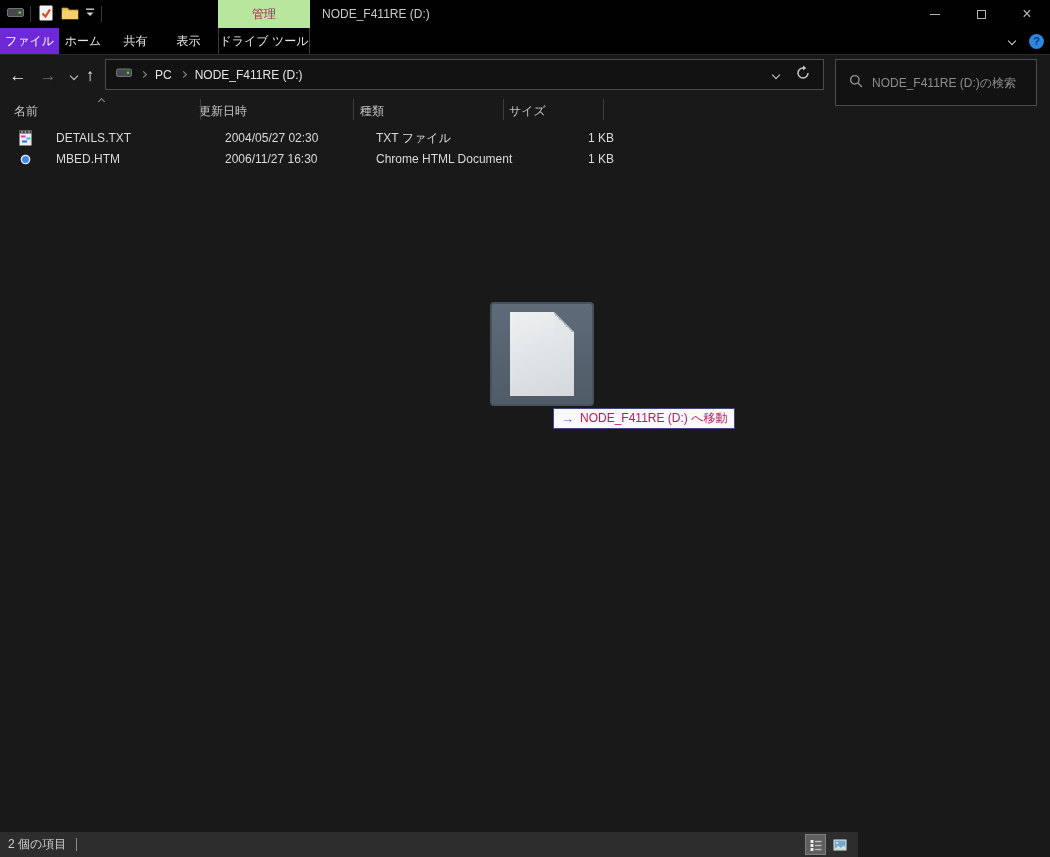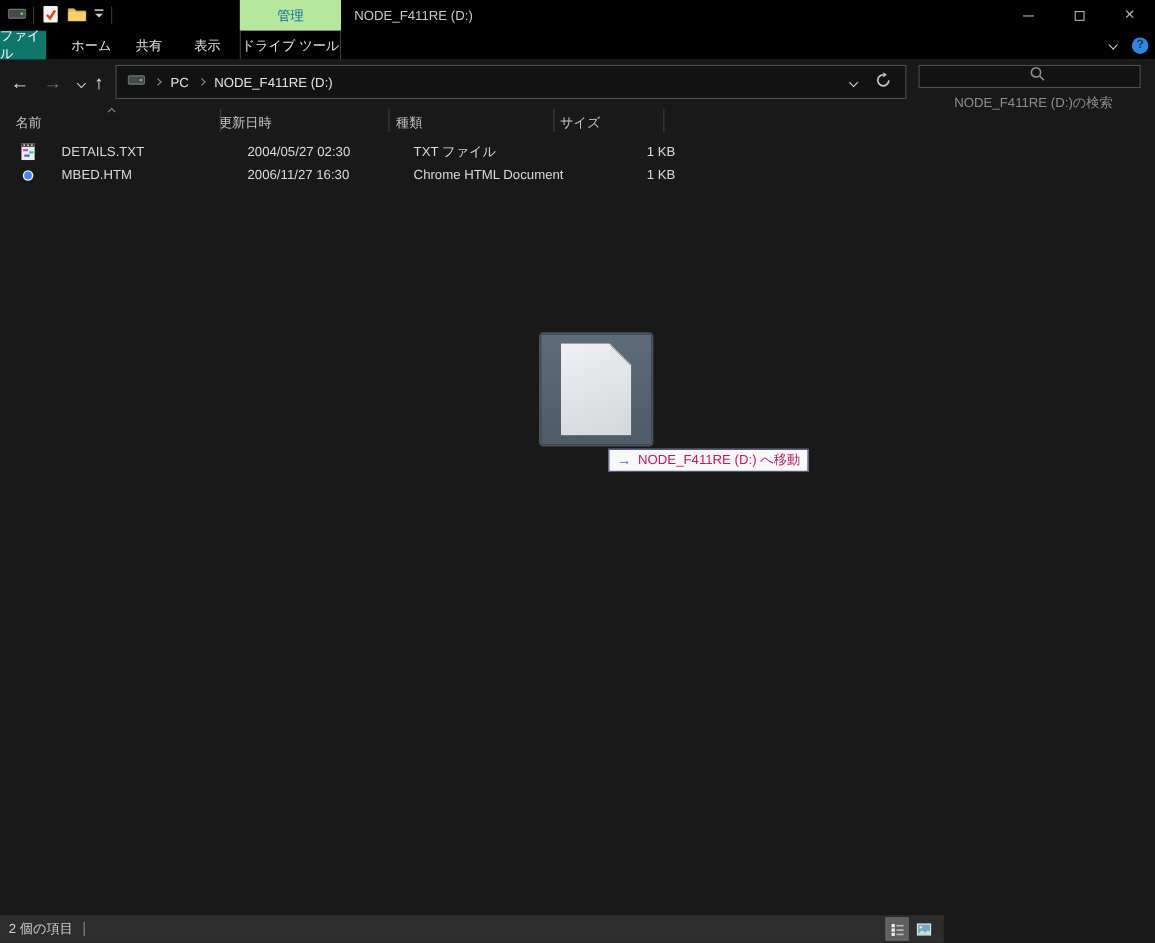--- a/index.html
+++ b/index.html
@@ -8,32 +8,32 @@
     font-family:"Liberation Sans","DejaVu Sans",sans-serif;
     background:#191919; color:#e0e0e0; overflow:hidden; position:relative;
     font-size:12px;
   }
 
   
   .titlebar { position:absolute; top:0; left:0; width:1050px; height:28px; background:#010101; }
   .qat { position:absolute; top:0; left:0; height:28px; display:flex; align-items:center; padding-left:7px; gap:6px; }
   .qat-sep { width:1px; height:16px; background:#3a3a3a; }
   .manage-tab { position:absolute; left:218px; top:0; width:92px; height:28px; background:#b6e79d;
-    color:#0369a1; display:flex; align-items:center; justify-content:center; }
+    color:#be185d; display:flex; align-items:center; justify-content:center; }
   .win-title { position:absolute; left:322px; top:0; height:28px; line-height:28px; color:#c9c9c9; }
   .win-controls { position:absolute; right:0; top:0; height:28px; display:flex; }
   .win-btn { width:46px; height:28px; display:flex; align-items:center; justify-content:center; color:#b5b5b5; }
   .glyph-min { width:10px; height:1px; background:#b5b5b5; }
   .glyph-max { width:9px; height:9px; border:1px solid #b5b5b5; }
   .glyph-close { font-size:16px; line-height:16px; color:#b5b5b5; }
 
   
   .tabrow { position:absolute; top:28px; left:0; width:1050px; height:27px; background:#010101; border-bottom:1px solid #2a2a2a; }
   .rtab { position:absolute; top:0; height:26px; display:flex; align-items:center; justify-content:center; color:#e6e6e6; }
-  .rtab-file { left:0; width:42px; background:#0f766e; color:#fff; }
+  .rtab-file { left:0; width:59px; background:#6d28d9; color:#fff; }
   .rtab-home { left:57px; width:52px;justify-content:center; }
   .rtab-share { left:109px; width:53px; }
   .rtab-view { left:162px; width:53px; }
   .rtab-drive { left:218px; width:92px; border-left:1px solid #3c3c3c; border-right:1px solid #3c3c3c; }
   .ribbon-right { position:absolute; right:6px; top:0; height:26px; display:flex; align-items:center; gap:14px; }
   .help-icon { width:15px; height:15px; border-radius:50%; background:#2e86de; color:#0a3a6e; font-weight:bold;
     font-size:11px; display:flex; align-items:center; justify-content:center; }
 
   
   .chev { display:inline-block; width:6px; height:6px; border-right:1.4px solid #a8a8a8; border-bottom:1.4px solid #a8a8a8; }
@@ -43,22 +43,22 @@
 
   
   .navbar { position:absolute; top:55px; left:0; width:1050px; height:41px; background:#191919; }
   .nav-arrow { position:absolute; top:0; height:41px; display:flex; align-items:center; justify-content:center;
     font-size:17px; color:#e8e8e8; width:24px; }
   .addressbar { position:absolute; left:105px; top:4px; width:719px; height:31px; background:#121212; border:1px solid #4d4d4d;
     display:flex; align-items:center; }
   .crumb-sep { margin:0 9px; }
   .crumb { color:#e4e4e4; }
   .ab-right { position:absolute; right:0; top:0; height:29px; display:flex; align-items:center; gap:16px; padding-right:12px; }
-  .searchbox { position:absolute; left:835px; top:4px; width:202px; height:21px; background:#121212; border:1px solid #4d4d4d;
-    display:flex; align-items:center; padding-left:13px; gap:9px;flex-direction:column; }
+  .searchbox { position:absolute; left:835px; top:4px; width:202px; height:47px; background:#121212; border:1px solid #4d4d4d;
+    display:flex; align-items:center; padding-left:13px; gap:9px; }
   .searchbox input { background:transparent; border:none; outline:none; color:#cfcfcf; width:150px; font-size:12px;
     font-family:"Liberation Sans","DejaVu Sans",sans-serif; }
   .searchbox input::placeholder { color:#8d8d8d; }
 
   
   .headers { position:absolute; top:96px; left:0; width:1050px; height:27px; color:#c5c5c5; }
   .hdr { position:absolute; top:5px; height:20px; line-height:20px; }
   .hdr-sep { position:absolute; top:3px; width:1px; height:21px; background:#3d3d3d; }
   .sort-ind { position:absolute; left:99px; top:-3px; }
   .sort-ind .chev { border-color:#8f8f8f; width:5px; height:5px; }

